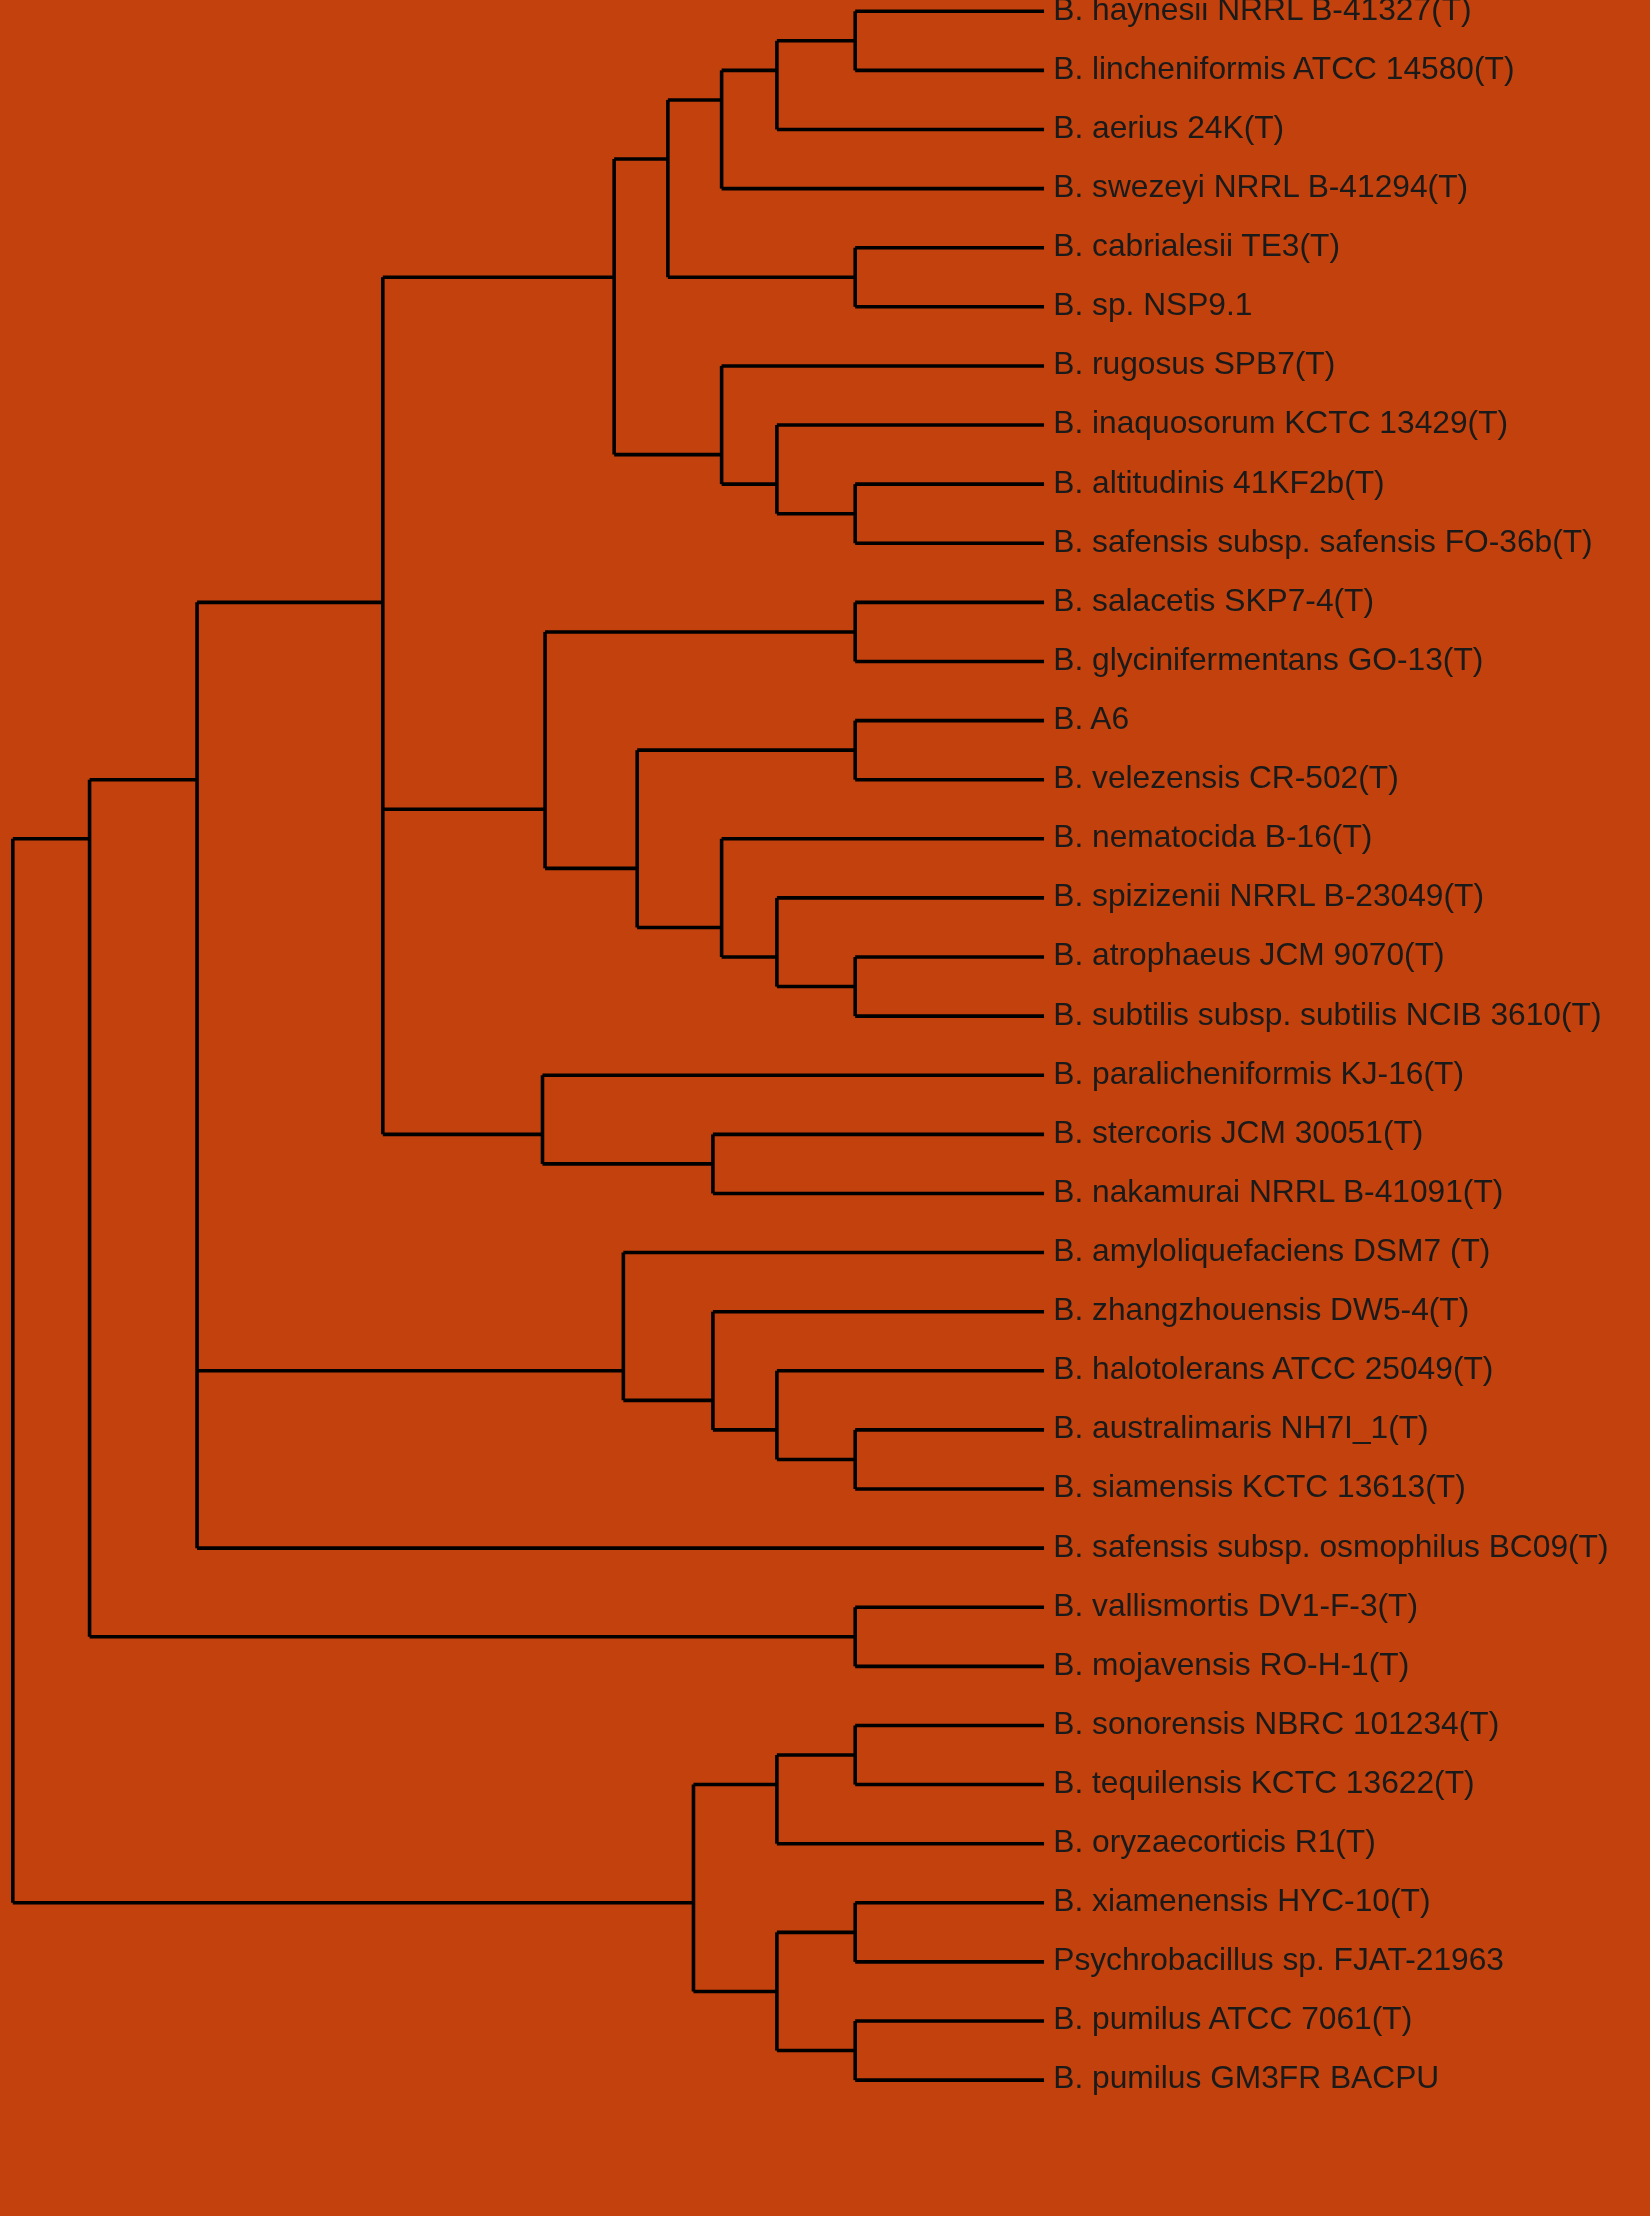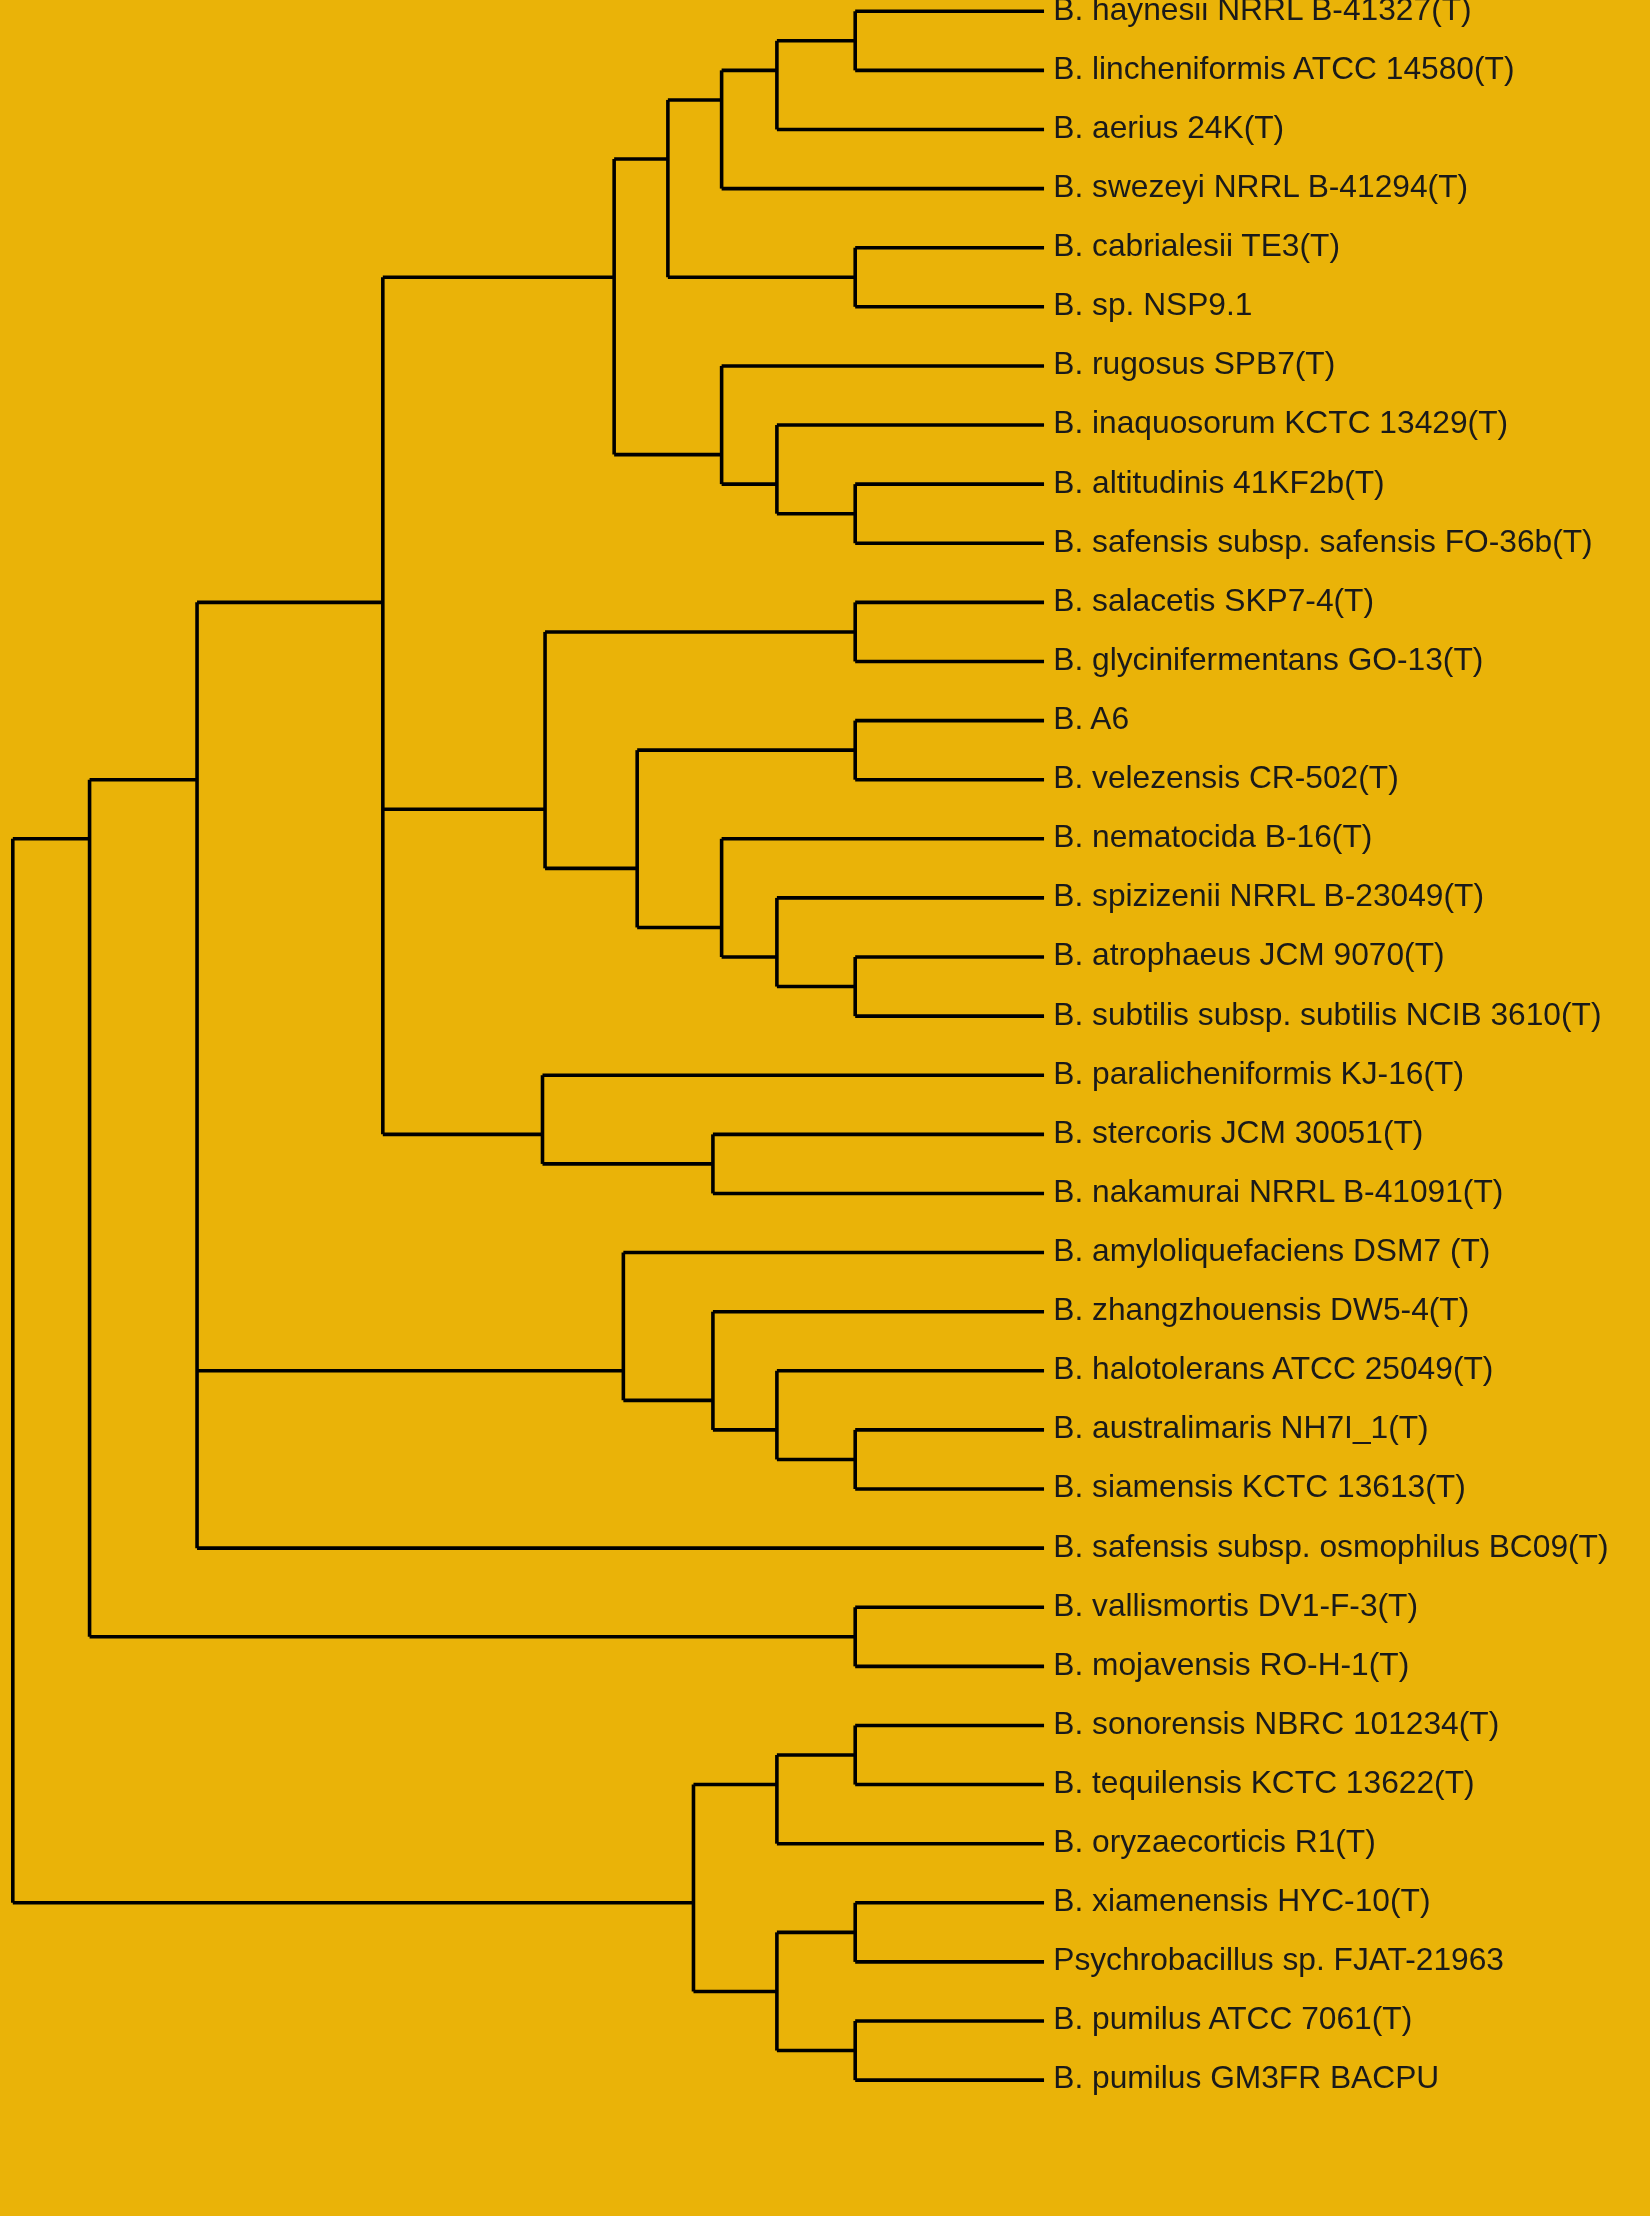--- a/index.html
+++ b/index.html
@@ -4,21 +4,21 @@
 <style>
   html, body {
     margin: 0;
     padding: 0;
     background: #ffffff;
   }
   #page {
     position: relative;
     width: 1650px;
     height: 2216px;
-    background: #eab308;
+    background: #c2410c;
     overflow: hidden;
   }
   #tree-svg {
     position: absolute;
     left: 0;
     top: 0;
     width: 1650px;
     height: 2216px;
   }
   .branch {

